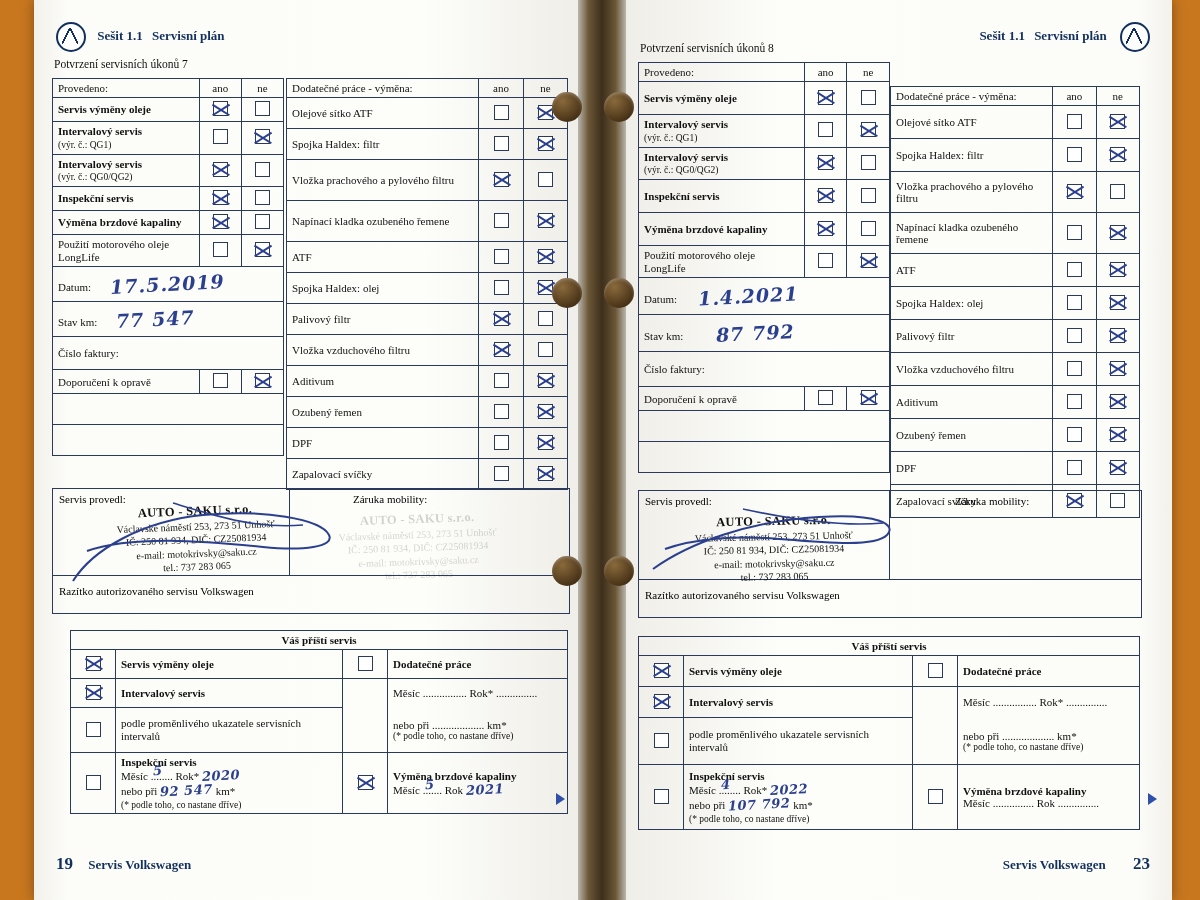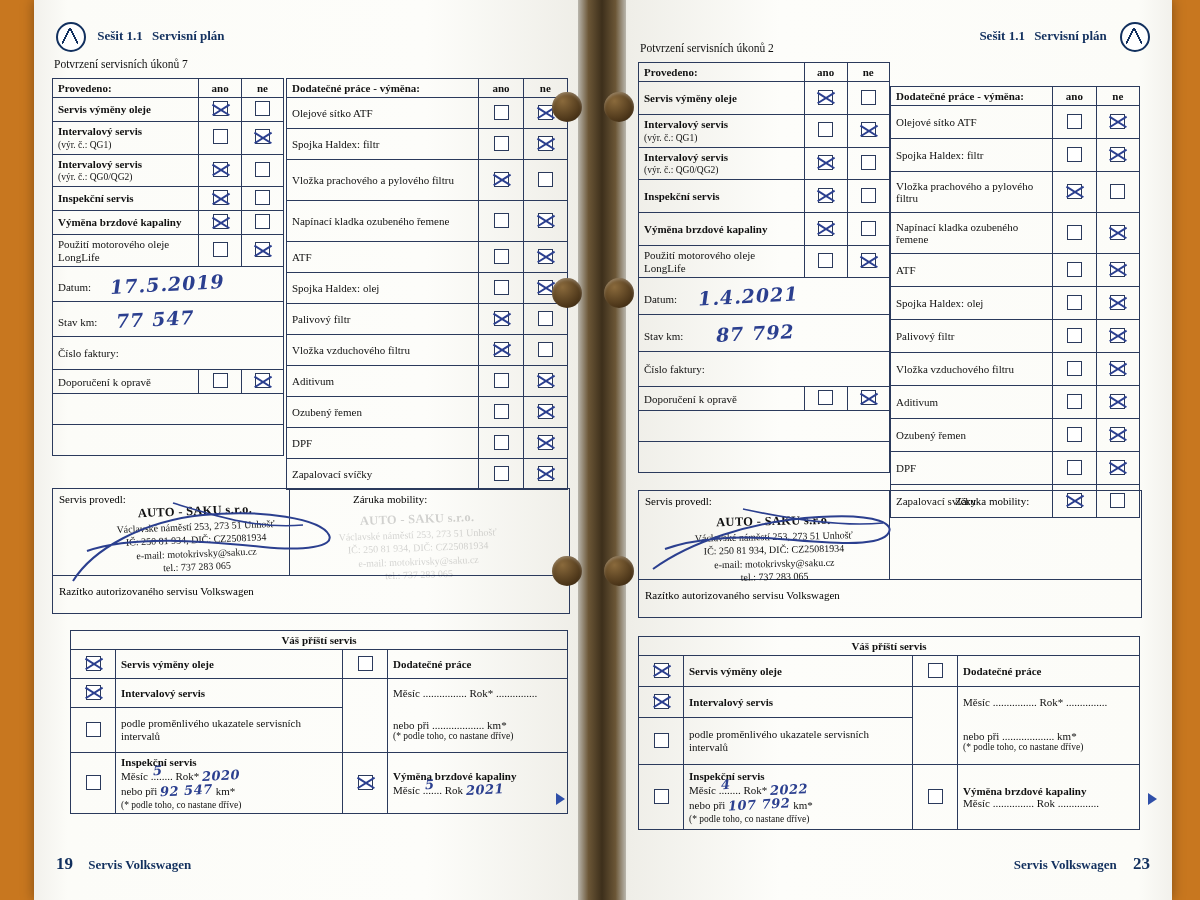--- a/index.html
+++ b/index.html
@@ -42,21 +42,21 @@
     background:
       linear-gradient(to bottom right,transparent 44%,#12305e 44%,#12305e 56%,transparent 56%) no-repeat left top/50% 100%,
       linear-gradient(to bottom left,transparent 44%,#12305e 44%,#12305e 56%,transparent 56%) no-repeat right top/50% 100%;
   }
   .hdr{position:absolute;font-size:13px;color:#12305e;font-weight:bold;white-space:nowrap;text-align:right;}
   .subhdr{position:absolute;font-size:11.5px;color:#111;}
 
   
   table{border-collapse:collapse;font-size:11px;color:#111;}
   .tbl td{border:1px solid #2b3a5c;padding:3px 5px;vertical-align:middle;}
-  .tbl .hd td{font-weight:bold;margin-top:7px;}
+  .tbl .hd td{font-weight:normal;margin-top:7px;}
   .lbl{line-height:1.15;}
   .small{font-size:9.5px;}
   .cb{
     display:inline-block;width:13px;height:13px;border:1.2px solid #2b3a5c;background:#fff;
     position:relative;
   }
   .ccell{text-align:center;width:34px;}
   
   .hw{
     font-family:"DejaVu Serif", serif;
@@ -356,21 +356,21 @@
   </div>
 
   <div class="page right">
 
     <div class="hdr" style="right:22px;top:22px;">
       <span>Sešit 1.1</span>
       <span style="margin-left:6px">Servisní plán</span>
       <span class="vwlogo" style="margin-left:10px"></span>
     </div>
 
-    <div class="subhdr" style="left:28px;top:42px;">Potvrzení servisních úkonů 2</div>
+    <div class="subhdr" style="left:28px;top:42px;">Potvrzení servisních úkonů 8</div>
 
     <div style="position:absolute;left:26px;top:62px;">
       <table class="tbl" style="width:252px">
         <tbody>
             <tr class="hd">
           <td style="width:170px">Provedeno:</td>
           <td class="ccell">ano</td>
           <td class="ccell">ne</td>
         </tr>
         <tr>
@@ -578,21 +578,21 @@
             <span>Měsíc</span> ...............
             <span>Rok</span> ...............
           </td>
         </tr>
       </tbody>
         </table>
     </div>
 
     <div class="footer" style="right:22px;">
       <span>Servis Volkswagen</span>
-      <span class="pnum" style="margin-left:13px">23</span>
+      <span class="pnum" style="margin-left:24px">23</span>
     </div>
   </div>
 
   <div class="gutter"></div>
   <div class="ring l" style="top:92px"></div>
   <div class="ring l" style="top:278px"></div>
   <div class="ring l" style="top:556px"></div>
   <div class="ring r" style="top:92px"></div>
   <div class="ring r" style="top:278px"></div>
   <div class="ring r" style="top:556px"></div>

